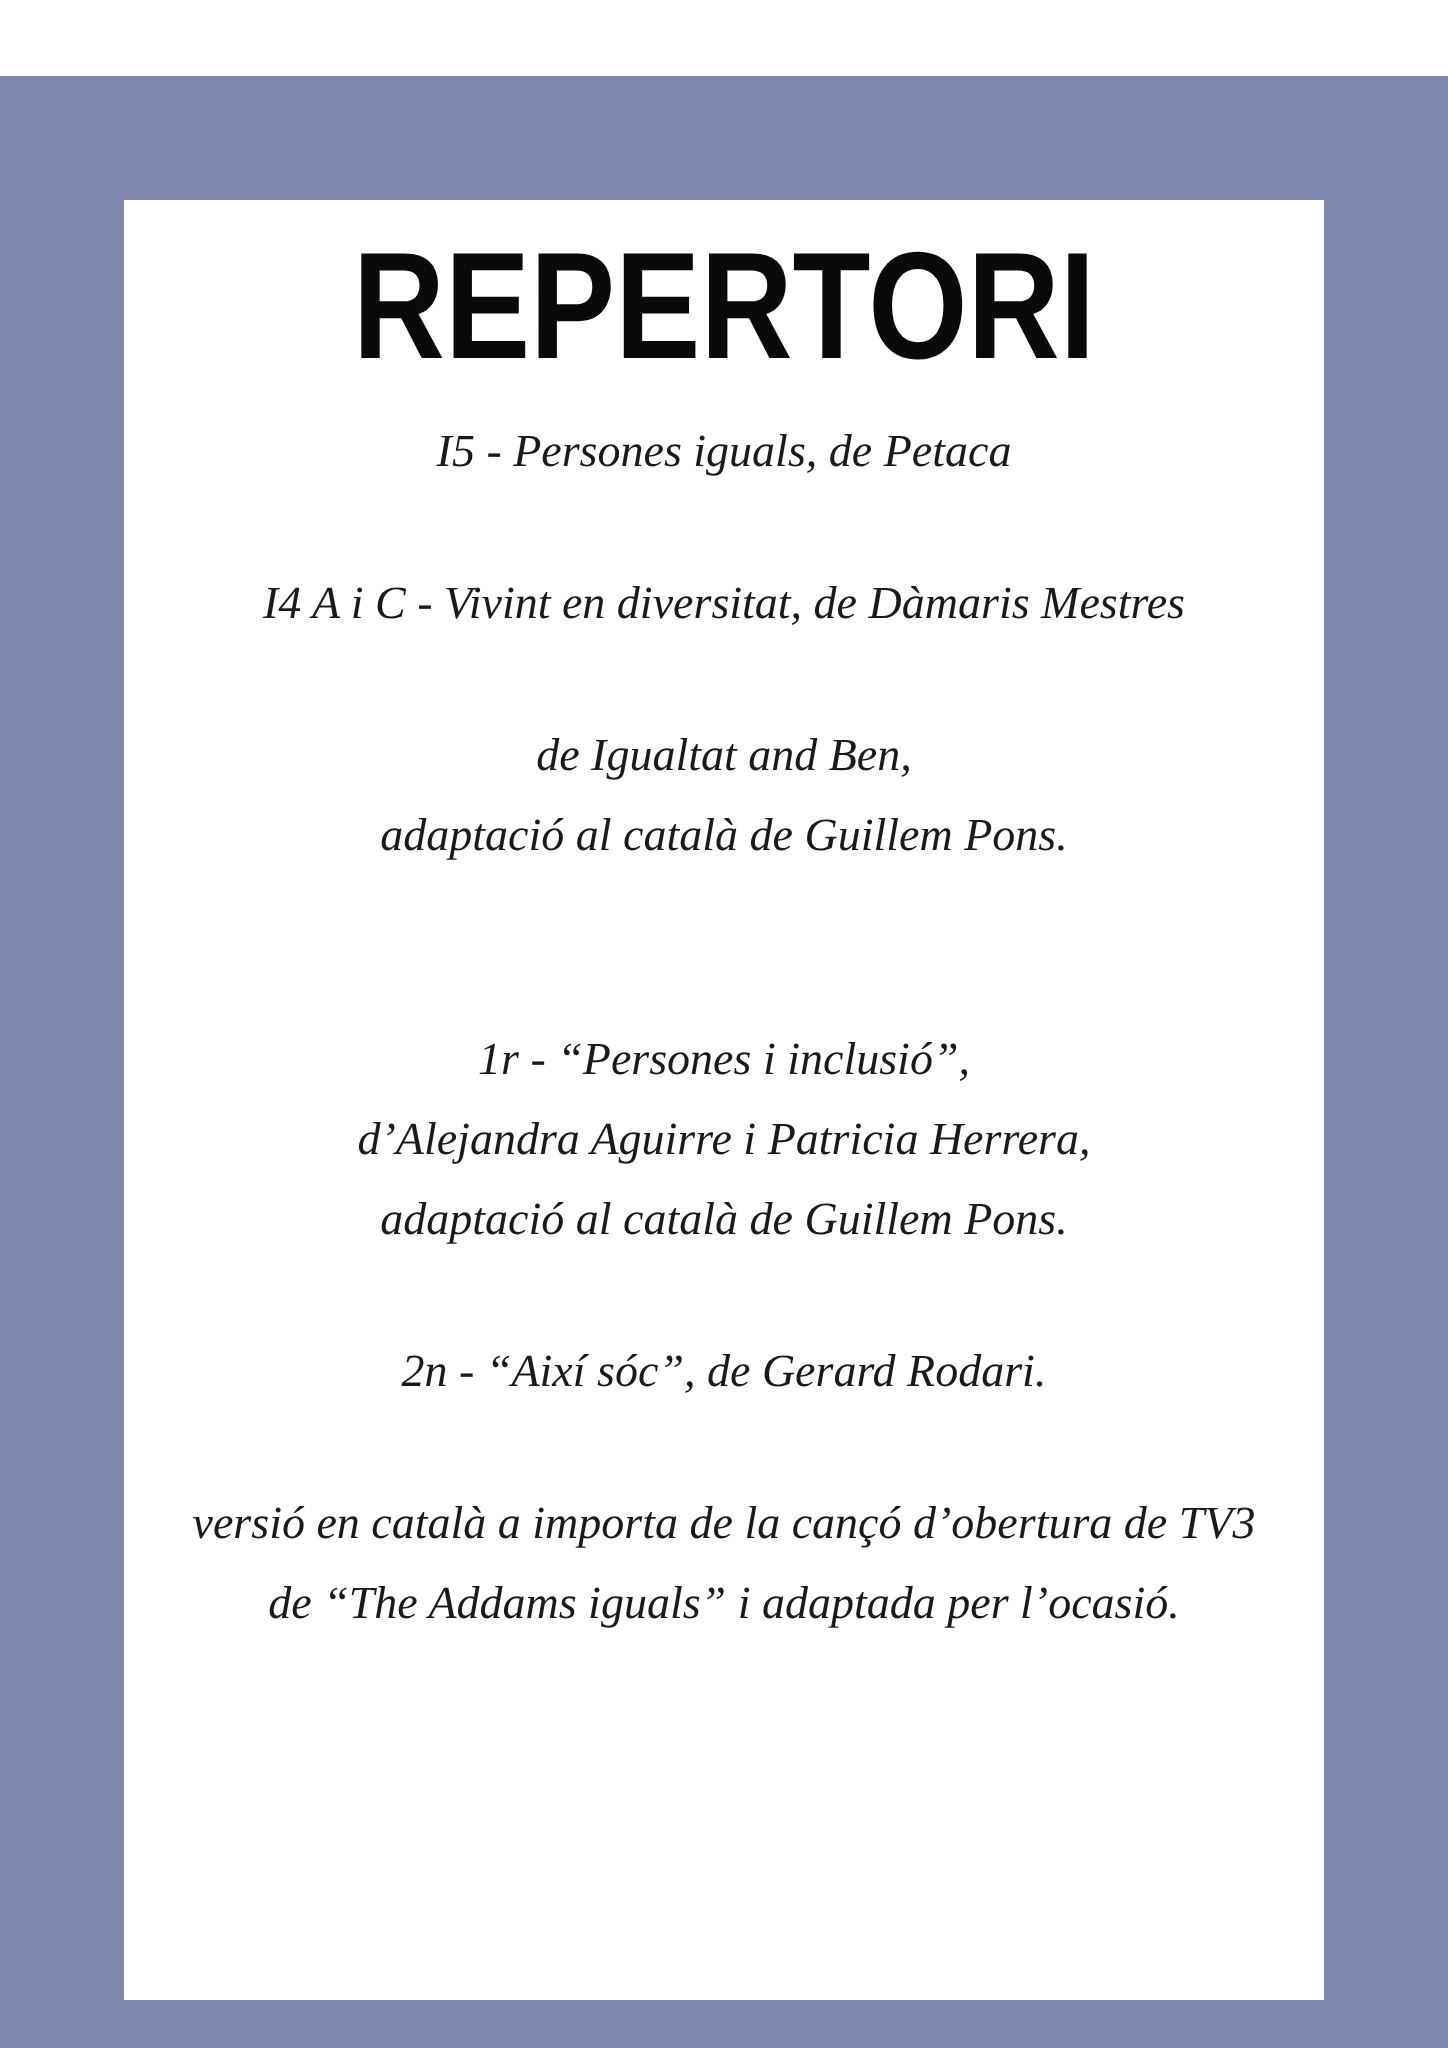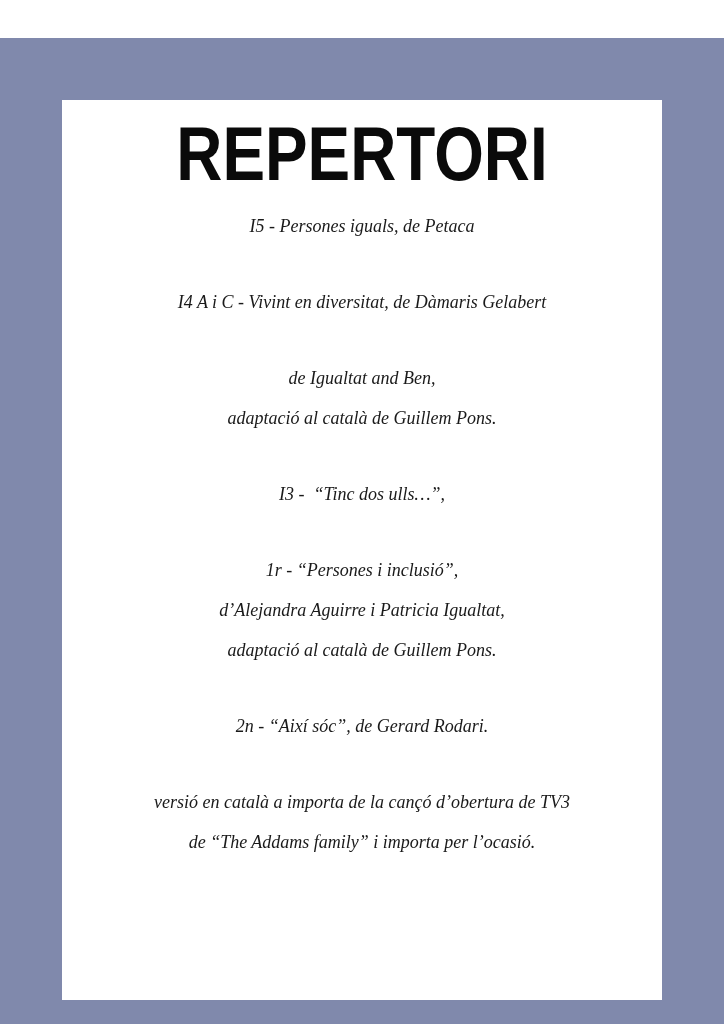--- a/index.html
+++ b/index.html
@@ -51,63 +51,62 @@
   .group {
     display: flex;
     flex-direction: column;
     align-items: center;
     margin-bottom: 36px;
   }
   .group:last-child { margin-bottom: 0; }
   .line {
     font-family: "Liberation Serif", serif;
     font-style: italic;
-    font-size: 18px;
+    font-size: 23px;
     line-height: 40px;
     color: var(--text-color);
     white-space: nowrap;
     flex-shrink: 0;
     text-align: center;
   }
 </style>
 </head>
 <body>
 
 <div class="canvas">
   <div class="page">
     <h1 class="title">REPERTORI</h1>
     <div class="content">
 
       <div class="group">
         <div class="line">I5 - Persones iguals, de Petaca</div>
       </div>
 
       <div class="group">
-        <div class="line">I4 A i C - Vivint en diversitat, de Dàmaris Gelabert</div>
+        <div class="line">I4 A i C - Vivint en diversitat, de Dàmaris Mestres</div>
       </div>
 
       <div class="group">
         <div class="line">de Igualtat and Ben,</div>
         <div class="line">adaptació al català de Guillem Pons.</div>
       </div>
 
       <div class="group">
-        <div class="line">I3 -&nbsp; “Tinc dos ulls…”,</div>
       </div>
 
       <div class="group">
         <div class="line">1r - “Persones i inclusió”,</div>
-        <div class="line">d’Alejandra Aguirre i Patricia Igualtat,</div>
+        <div class="line">d’Alejandra Aguirre i Patricia Herrera,</div>
         <div class="line">adaptació al català de Guillem Pons.</div>
       </div>
 
       <div class="group">
         <div class="line">2n - “Així sóc”, de Gerard Rodari.</div>
       </div>
 
       <div class="group">
         <div class="line">versió en català a importa de la cançó d’obertura de TV3</div>
-        <div class="line">de “The Addams family” i importa per l’ocasió.</div>
+        <div class="line">de “The Addams iguals” i adaptada per l’ocasió.</div>
       </div>
 
     </div>
   </div>
 </div>
 
 </body></html>

